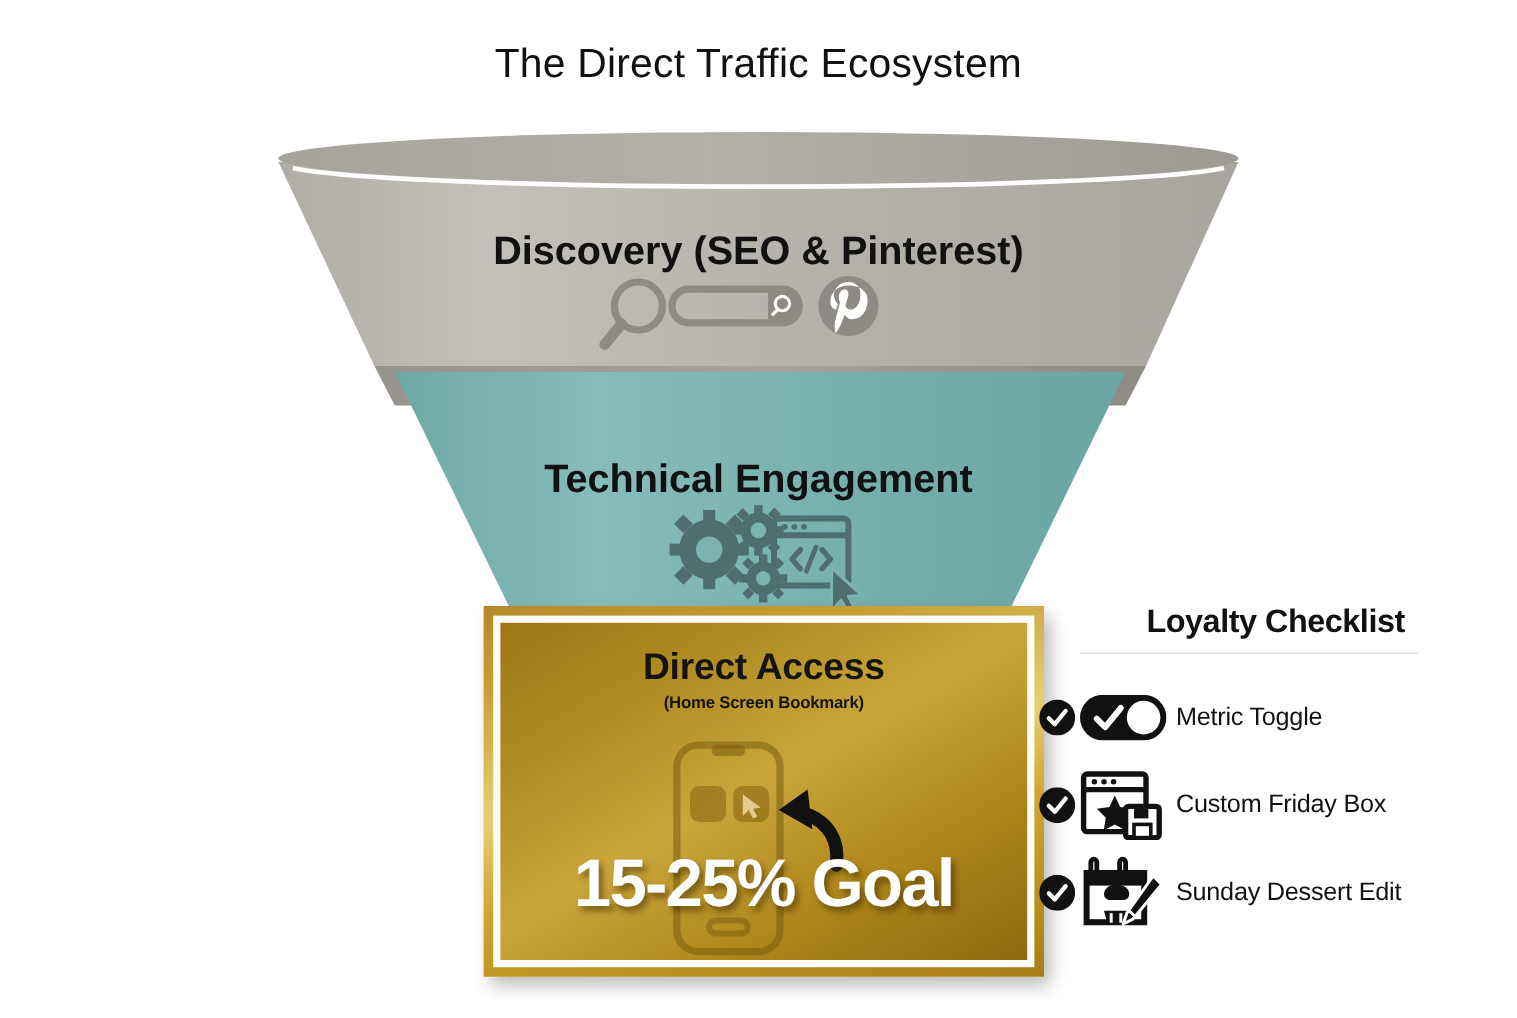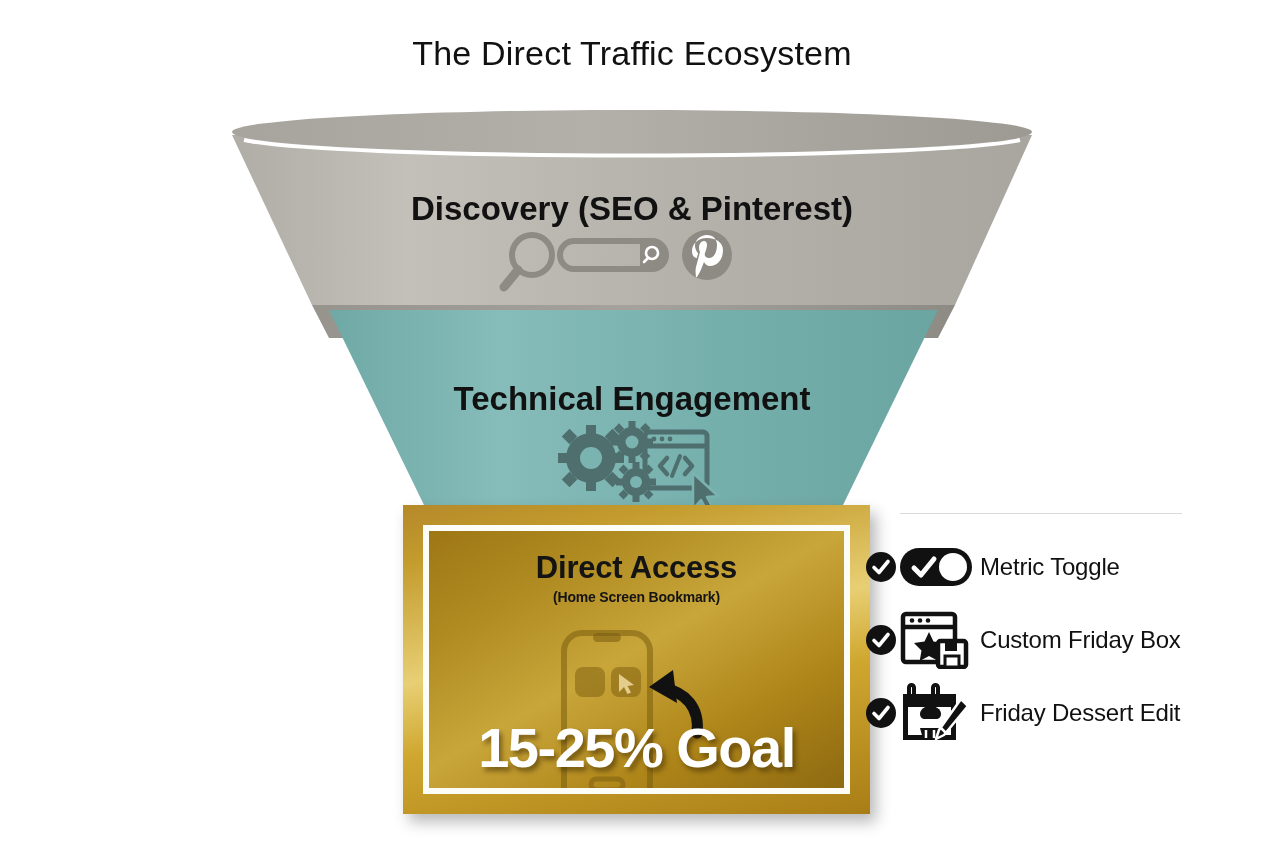--- a/index.html
+++ b/index.html
@@ -20,21 +20,21 @@
   }
 
   
   #funnel{ position:absolute; left:0; top:110px; width:1264px; height:420px; }
 
   
   .gold-box{
     position:absolute; left:403px; top:505px; width:467px; height:309px;
     background:linear-gradient(168deg,#b5892a 0%,#c39b2d 14%,#e8cf74 44%,#cfa72f 62%,#a97d16 100%);
     box-shadow:6px 8px 14px rgba(0,0,0,.28);
-    padding:20px;
+    padding:8px;
   }
   .gold-inner-white{
     width:100%; height:100%;
     background:#fdfdf8;
     padding:6px;
   }
   .gold-inner{
     position:relative; width:100%; height:100%; overflow:hidden;
     background:linear-gradient(150deg,#9e7715 0%,#b08c22 24%,#c9a63a 48%,#ae8519 74%,#8e6a11 100%);
   }
@@ -58,21 +58,21 @@
   .cl-title{
     font-size:27px; font-weight:700; color:#111;
     text-align:center; letter-spacing:-.4px; padding-left:34px;
   }
   .cl-divider{
     height:1px; background:#dadada; margin:10px 0 16px 34px; width:282px;
   }
   .cl-row{ display:flex; align-items:center; height:73px; }
   .cl-check{ width:34px; flex:0 0 34px; display:flex; align-items:center; }
   .cl-icon{ width:80px; flex:0 0 80px; display:flex; align-items:center; justify-content:flex-start; }
-  .cl-label{ font-size:24px; color:#111; font-weight:400; letter-spacing:-.2px; white-space:nowrap; }
+  .cl-label{ font-size:21px; color:#111; font-weight:400; letter-spacing:-.2px; white-space:nowrap; }
 </style>
 </head>
 <body>
 
 <div id="stage">
 
   <div class="title">The Direct Traffic Ecosystem</div>
 
   <svg id="funnel" viewBox="0 0 1264 420">
     <defs>
@@ -207,20 +207,21 @@
             <path d="M136,41 L112,58 L140,74 Z" fill="#111"></path>
           </g>
         </svg>
 
         <div class="goal-text">15-25% Goal</div>
       </div>
     </div>
   </div>
 
   <div class="checklist">
+    <div class="cl-title">Loyalty Checklist</div>
     <div class="cl-divider"></div>
 
     <div class="cl-row">
       <div class="cl-check">
         <svg width="30" height="30" viewBox="0 0 30 30">
           <circle cx="15" cy="15" r="15" fill="#111"></circle>
           <path d="M8,15.5 L13,20.5 L22,9.5" fill="none" stroke="#fff" stroke-width="3.6" stroke-linecap="round" stroke-linejoin="round"></path>
         </svg>
       </div>
       <div class="cl-icon">
@@ -270,17 +271,17 @@
           <path d="M3,12 L56,12 L56,58 L3,58 Z" fill="#111"></path>
           <rect x="8" y="25" width="43" height="28" fill="#fff"></rect>
           <path d="M20,46 L40,46 L37,57 L23,57 Z" fill="#111"></path>
           <path d="M30,24 c-6,0 -10,4 -10,8 0,3 2,5 5,5 l11,0 c3,0 5,-2 5,-5 0,-5 -5,-8 -11,-8 z" fill="#111"></path>
           <line x1="26" y1="48" x2="26" y2="56" stroke="#fff" stroke-width="2.5"></line>
           <line x1="34" y1="48" x2="34" y2="56" stroke="#fff" stroke-width="2.5"></line>
           <path d="M61,17 L68,24 L44,53 L36,57 L39,48 Z" fill="#111" stroke="#fff" stroke-width="2.5" stroke-linejoin="round"></path>
           <line x1="41" y1="46" x2="47" y2="52" stroke="#fff" stroke-width="2.5"></line>
         </svg>
       </div>
-      <div class="cl-label">Friday Dessert Edit</div>
+      <div class="cl-label">Sunday Dessert Edit</div>
     </div>
   </div>
 
 </div>
 
 </body></html>

